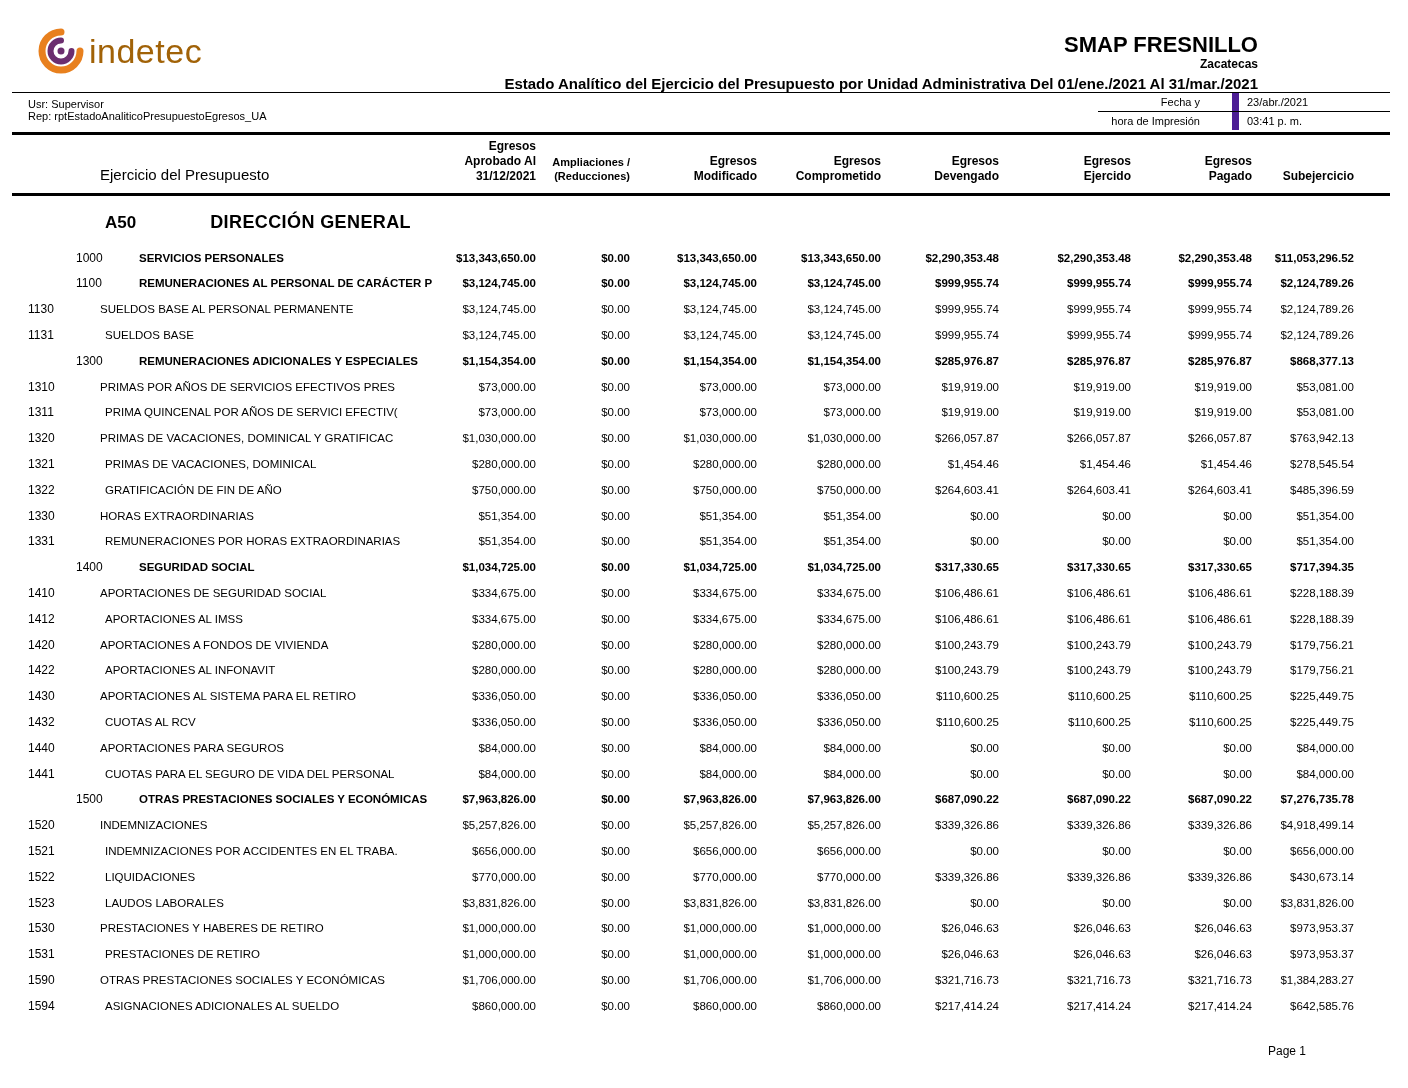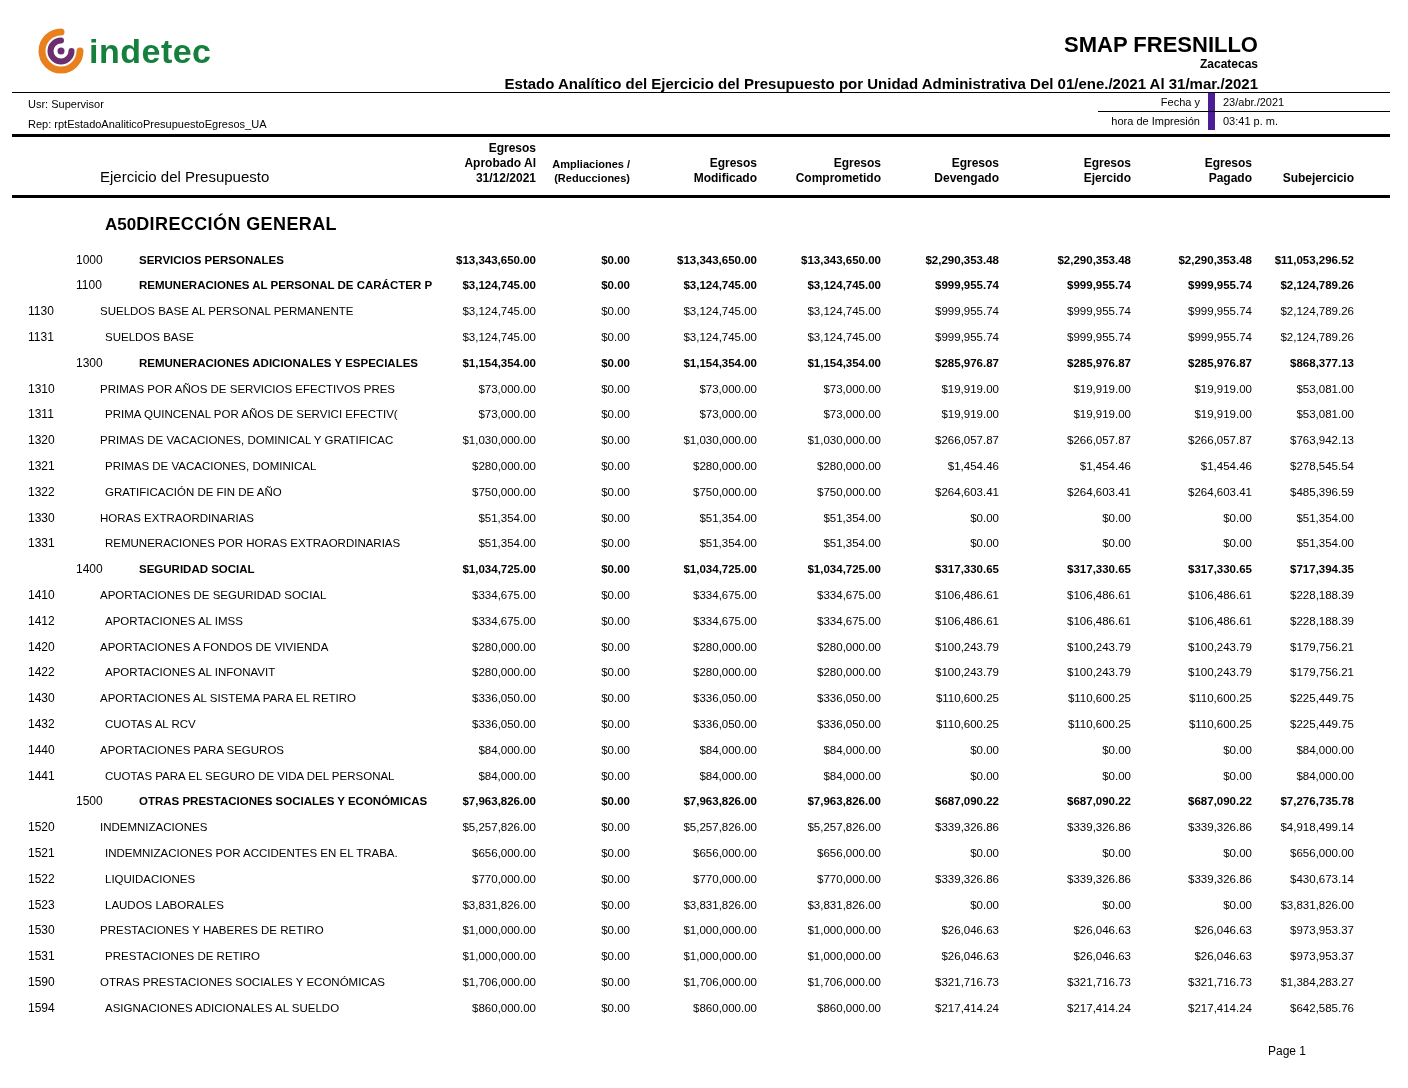--- a/index.html
+++ b/index.html
@@ -5,50 +5,50 @@
   * { box-sizing: border-box; }
   html,body { margin:0; padding:0; background:#fff; }
   .page {
     width:1408px; height:1088px; position:relative; background:#fff;
     font-family:"Liberation Sans", sans-serif; color:#000; overflow:hidden;
   }
 
   
   .header-top { position:relative; padding-top:24px; min-height:70px; }
   .logo { position:absolute; left:38px; top:28px; display:flex; align-items:center; gap:5px; }
-  .logo-text { font-size:34px; font-weight:bold; color:#15803d; letter-spacing:0.5px; line-height:1; }
+  .logo-text { font-size:34px; font-weight:normal; color:#a16207; letter-spacing:0.5px; line-height:1; }
   .titles { margin:8px 150px 0 40px; text-align:right; }
   .org-name   { font-size:22px; font-weight:bold; line-height:1.15; }
   .org-place  { font-size:12px; font-weight:bold; line-height:1.2; }
   .report-title { font-size:15px; font-weight:bold; margin-top:3px; }
 
   
   .thin-rule  { height:0; border-top:1px solid #000; margin:0 18px 0 12px; }
   .meta { display:flex; justify-content:space-between; align-items:flex-start; padding:0 18px 0 12px; }
-  .meta-left { font-size:11px; padding:5px 0 2px 16px; display:flex; flex-direction:column; gap:8px; }
+  .meta-left { font-size:11px; padding:5px 0 2px 16px; display:flex; flex-direction:column; }
   .fecha-box { width:292px; font-size:11px; }
-  .f-row { display:grid; grid-template-columns:110px 182px; }
+  .f-row { display:grid; grid-template-columns:110px 182px;gap:24px; }
   .f-top { border-bottom:1px solid #000; }
   .f-label { text-align:right; padding:3px 8px 3px 0; }
   .f-value { border-left:7px solid #4c1d95; padding:3px 0 3px 8px; }
 
   .thick-rule { height:3px; background:#000; margin:2px 18px 0 12px; }
 
   
   .table-wrap { margin:0 54px 0 28px; }
   .grid {
     display:grid;
     grid-template-columns:62px 1fr 104px 94px 127px 124px 118px 132px 121px 102px;
   }
   .thead { align-items:end; padding:4px 0 5px 0; }
   .rowhead { grid-column:1 / 3; font-size:15px; font-weight:normal; padding:0 0 3px 72px; }
   .col-head { font-size:12px; font-weight:bold; text-align:right; line-height:1.25; padding-bottom:2px; }
   .col-head.small { font-size:11px; }
 
-  .section { display:flex; align-items:baseline; padding:16px 0 12px 77px; }
+  .section { display:flex; align-items:baseline; gap:74px; padding:16px 0 12px 77px; }
   .sec-code  { font-size:17px; font-weight:bold; }
   .sec-title { font-size:18px; font-weight:bold; letter-spacing:0.4px; }
 
   .trow { height:25.8px; align-items:center; font-size:11.5px; }
   .trow.bold { font-weight:bold;margin-left:48px; }
   .cell.code { font-size:12px; font-weight:normal; }
   .cell.desc { white-space:nowrap; overflow:hidden; padding-right:8px; padding-left:1px; }
   .trow.lvl3 .cell.desc { padding-left:10px; }
   .trow.lvl4 .cell.desc { padding-left:15px; }
   .cell.num { text-align:right; }

